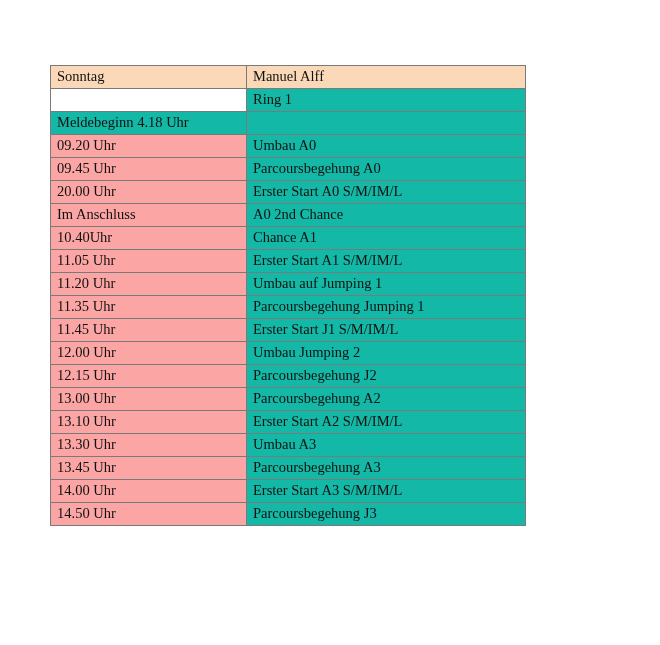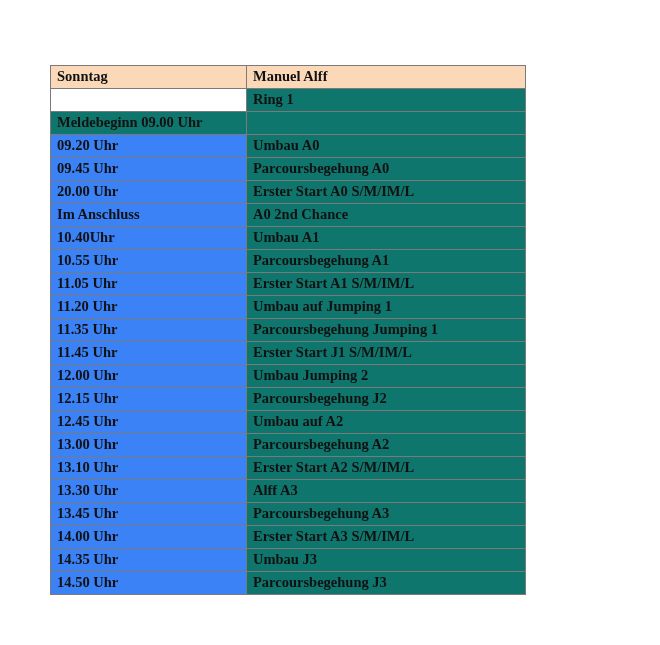--- a/index.html
+++ b/index.html
@@ -12,21 +12,20 @@
     height: 645px;
     font-family: "Liberation Serif", serif;
     color: #111111;
     position: relative;
   }
   .sheet {
     position: absolute;
     left: 50px;
     top: 65px;
     width: 475px;
-    font-weight: bold;
   }
   table.schedule {
     border-collapse: collapse;
     table-layout: fixed;
     width: 475px;
   }
   table.schedule td {
     border: 1px solid #7a7a7a;
     font-size: 14.5px;
     line-height: 1.05;
@@ -34,22 +33,22 @@
     height: 17px;
     vertical-align: middle;
     white-space: nowrap;
     overflow: hidden;
   }
   col.c-time { width: 196px; }
   col.c-event { width: 279px; }
 
   
   .fill-peach { background: #fbd9b8; }
-  .fill-pink  { background: #0f766e; }
-  .fill-blue  { background: #3b82f6; }
+  .fill-pink  { background: #14b8a6; }
+  .fill-blue  { background: #fca5a5; }
   .fill-none  { background: #ffffff; }
   .cell-indent { padding-left: 12px; }
 </style>
 </head>
 <body>
 
 <div class="sheet">
   <table class="schedule">
     <colgroup>
       <col class="c-time">
@@ -58,46 +57,42 @@
     <tbody>
       <tr>
         <td class="fill-peach">Sonntag</td>
         <td class="fill-peach">Manuel Alff</td>
       </tr>
       <tr>
         <td class="fill-none"></td>
         <td class="fill-pink cell-indent">Ring 1</td>
       </tr>
       <tr>
-        <td class="fill-pink">Meldebeginn 09.00 Uhr</td>
+        <td class="fill-pink">Meldebeginn 4.18 Uhr</td>
         <td class="fill-pink"></td>
       </tr>
     <tr>
           <td class="fill-blue">09.20 Uhr</td>
           <td class="fill-pink">Umbau A0</td>
         </tr>
         <tr>
           <td class="fill-blue">09.45 Uhr</td>
           <td class="fill-pink">Parcoursbegehung A0</td>
         </tr>
         <tr>
           <td class="fill-blue">20.00 Uhr</td>
           <td class="fill-pink">Erster Start A0 S/M/IM/L</td>
         </tr>
         <tr>
           <td class="fill-blue">Im Anschluss</td>
           <td class="fill-pink">A0 2nd Chance</td>
         </tr>
         <tr>
           <td class="fill-blue">10.40Uhr</td>
-          <td class="fill-pink">Umbau A1</td>
-        </tr>
-        <tr>
-          <td class="fill-blue">10.55 Uhr</td>
-          <td class="fill-pink">Parcoursbegehung A1</td>
+          <td class="fill-pink">Chance A1</td>
         </tr>
         <tr>
           <td class="fill-blue">11.05 Uhr</td>
           <td class="fill-pink">Erster Start A1 S/M/IM/L</td>
         </tr>
         <tr>
           <td class="fill-blue">11.20 Uhr</td>
           <td class="fill-pink">Umbau auf Jumping 1</td>
         </tr>
         <tr>
@@ -110,46 +105,38 @@
         </tr>
         <tr>
           <td class="fill-blue">12.00 Uhr</td>
           <td class="fill-pink">Umbau Jumping 2</td>
         </tr>
         <tr>
           <td class="fill-blue">12.15 Uhr</td>
           <td class="fill-pink">Parcoursbegehung J2</td>
         </tr>
         <tr>
-          <td class="fill-blue">12.45 Uhr</td>
-          <td class="fill-pink">Umbau auf A2</td>
-        </tr>
-        <tr>
           <td class="fill-blue">13.00 Uhr</td>
           <td class="fill-pink">Parcoursbegehung A2</td>
         </tr>
         <tr>
           <td class="fill-blue">13.10 Uhr</td>
           <td class="fill-pink">Erster Start A2 S/M/IM/L</td>
         </tr>
         <tr>
           <td class="fill-blue">13.30 Uhr</td>
-          <td class="fill-pink">Alff A3</td>
+          <td class="fill-pink">Umbau A3</td>
         </tr>
         <tr>
           <td class="fill-blue">13.45 Uhr</td>
           <td class="fill-pink">Parcoursbegehung A3</td>
         </tr>
         <tr>
           <td class="fill-blue">14.00 Uhr</td>
           <td class="fill-pink">Erster Start A3 S/M/IM/L</td>
         </tr>
         <tr>
-          <td class="fill-blue">14.35 Uhr</td>
-          <td class="fill-pink">Umbau J3</td>
-        </tr>
-        <tr>
           <td class="fill-blue">14.50 Uhr</td>
           <td class="fill-pink">Parcoursbegehung J3</td>
         </tr>
       </tbody>
   </table>
 </div>
 
 </body></html>

